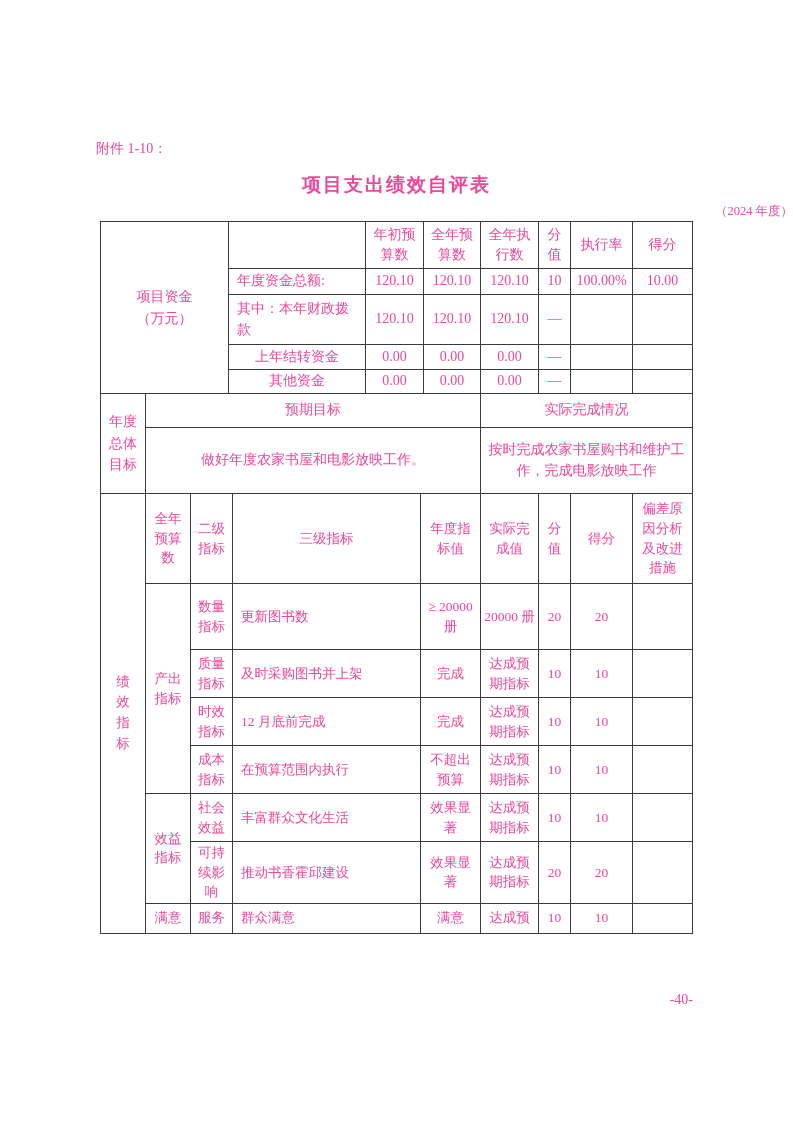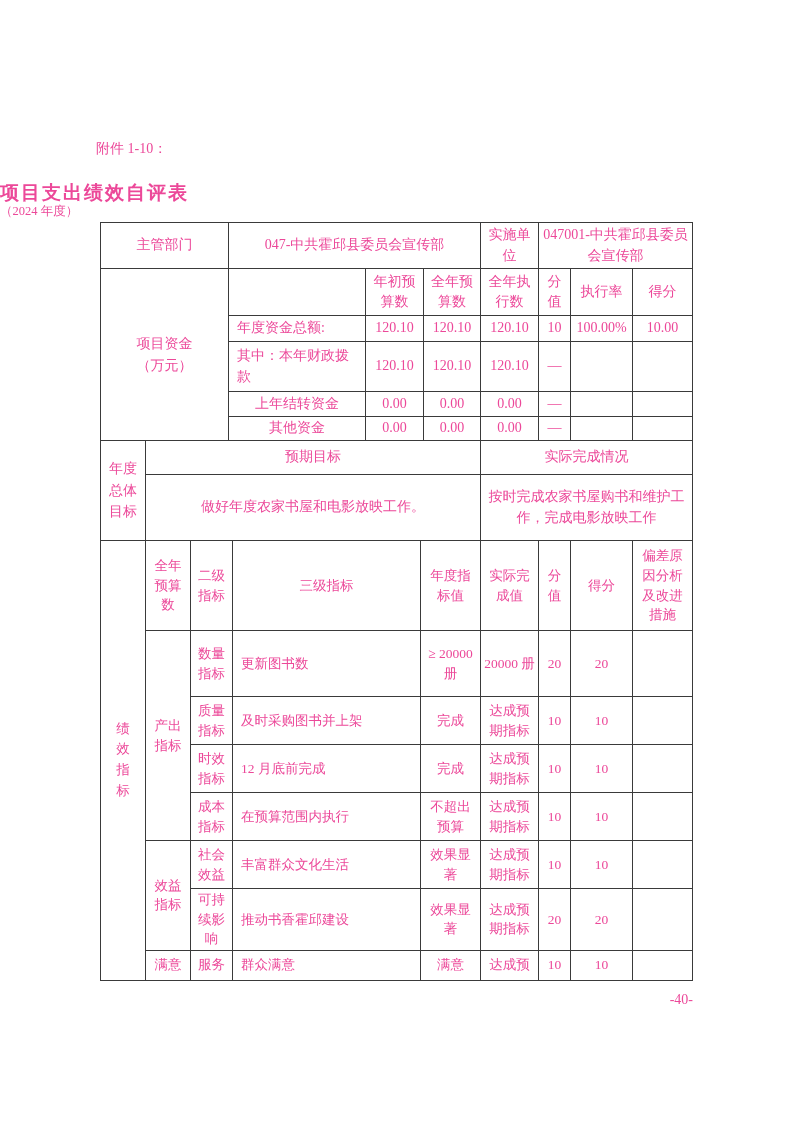--- a/index.html
+++ b/index.html
@@ -10,26 +10,26 @@
     background:#ffffff;
     font-family:"Liberation Serif","DejaVu Serif",serif;
     color:#ec4899;
     overflow:hidden;
   }
   .attachment {
     position:absolute; left:96px; top:140px;
     font-size:14px;
   }
   .doc-title {
-    position:absolute; left:0; top:180px; width:100%;
-    text-align:left; font-size:19px; font-weight:bold; letter-spacing:2px;
+    position:absolute; left:0; top:172px; width:100%;
+    text-align:center; font-size:19px; font-weight:bold; letter-spacing:2px;
   }
   .doc-subtitle {
     position:absolute; left:0; top:203px; width:100%;
-    text-align:left; font-size:12.5px;
+    text-align:right; font-size:12.5px;
   }
   .tables {
     position:absolute; left:100px; top:222px; width:592px;
   }
   table {
     border-collapse:collapse; table-layout:fixed; width:592px;
   }
   .tbl + .tbl { margin-top:-1px; }
   td {
     border:1px solid #3a3a3a;
@@ -63,26 +63,20 @@
   <div class="tables">
 
     <table class="tbl">
       <colgroup>
           <col style="width:128px">
           <col style="width:252px">
           <col style="width:58px">
           <col style="width:154px">
         </colgroup>
       <tbody>
-      <tr style="height:46px">
-        <td>主管部门</td>
-        <td>047-中共霍邱县委员会宣传部</td>
-        <td>实施单位</td>
-        <td>047001-中共霍邱县委员会宣传部</td>
-      </tr>
     </tbody>
       </table>
 
     <table class="tbl">
       <colgroup>
           <col style="width:128px">
           <col style="width:137px">
           <col style="width:58px">
           <col style="width:57px">
           <col style="width:58px">

